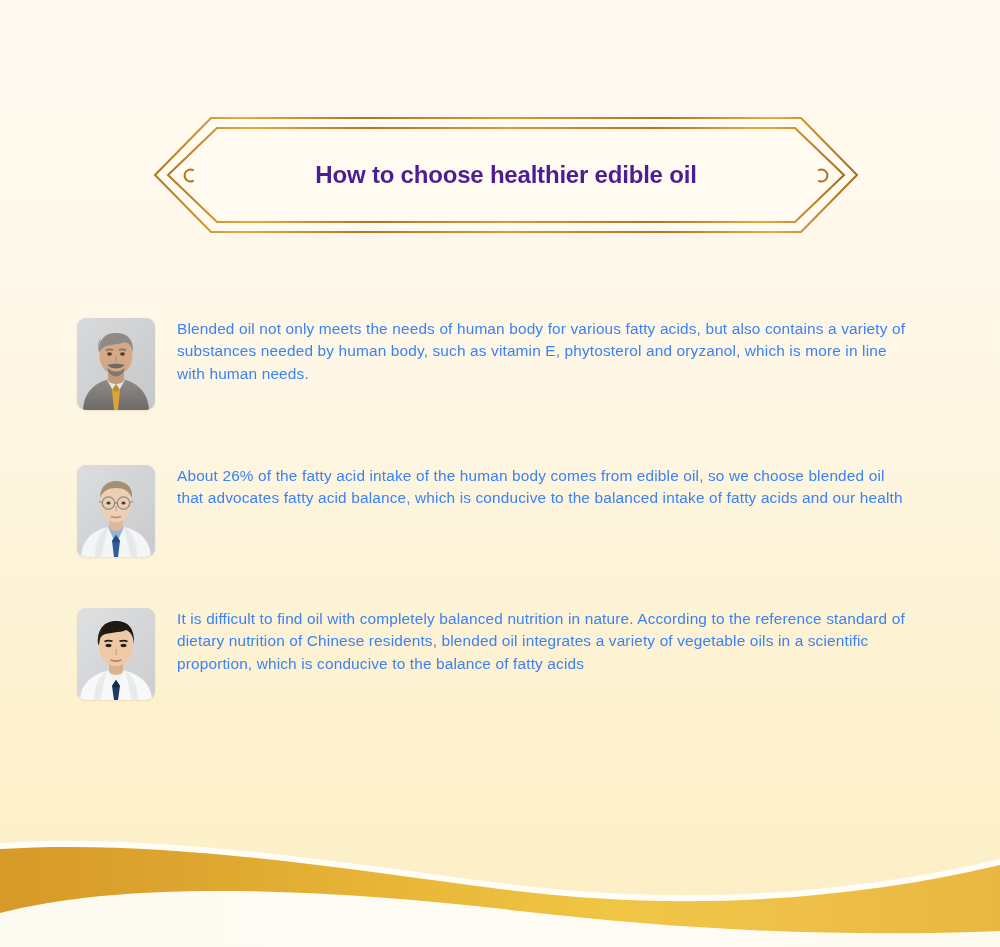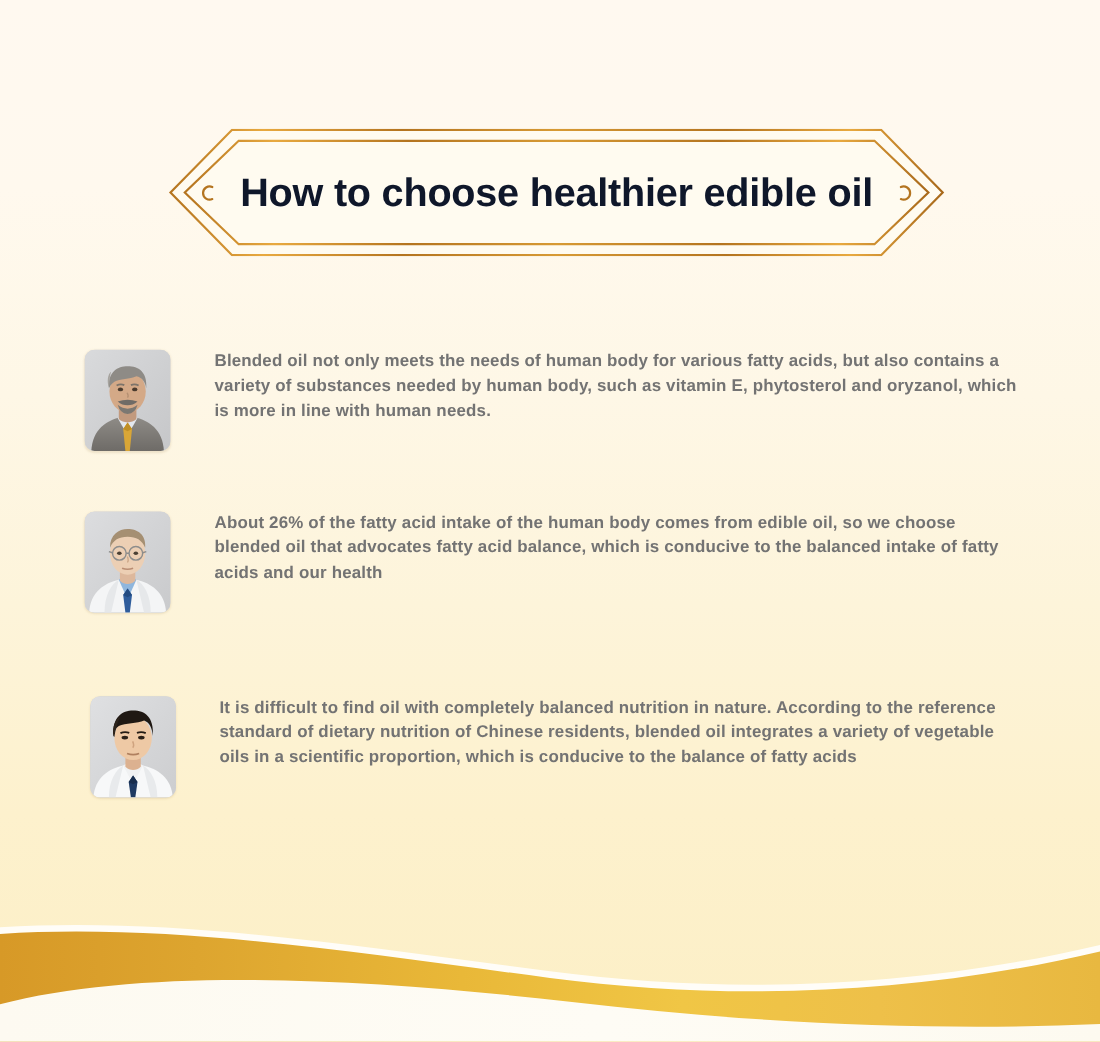--- a/index.html
+++ b/index.html
@@ -36,24 +36,24 @@
 
   .banner-title {
     position: absolute;
     left: 0;
     top: 0;
     width: 706px;
     height: 116px;
     display: flex;
     align-items: center;
     justify-content: center;
-    font-size: 36px;
+    font-size: 24px;
     font-weight: bold;
     letter-spacing: -0.2px;
-    color: #0f172a;
+    color: #4c1d95;
     text-shadow: 0 1px 0 rgba(255,255,255,0.35);
     white-space: nowrap;
   }
 
   
   .rows {
     position: absolute;
     left: 0;
     top: 0;
     width: 1000px;
@@ -61,42 +61,41 @@
 
   .row {
     position: absolute;
     left: 77px;
     width: 860px;
     display: flex;
     align-items: flex-start;
   }
   .row-1 { top: 318px; }
   .row-2 { top: 465px; }
-  .row-3 { top: 633px; justify-content: center; }
+  .row-3 { top: 608px; }
 
   .avatar {
     width: 78px;
     height: 92px;
     border-radius: 9px;
     overflow: hidden;
     flex: 0 0 78px;
     position: relative;
     background: #d3d4d6;
     box-shadow: 0 1px 2px rgba(150,120,60,0.16);
   }
   .avatar svg { display: block; width: 78px; height: 92px; }
 
   .row-text {
-    margin-left: 40px;
+    margin-left: 22px;
     font-size: 15.4px;
     line-height: 22.4px;
-    color: #737373;
+    color: #3b82f6;
     letter-spacing: 0.01em;
     max-width: 733px;
-    font-weight: bold;
   }
 
   
   .wave {
     position: absolute;
     left: 0;
     bottom: 0;
     width: 1000px;
     height: 120px;
     pointer-events: none;

